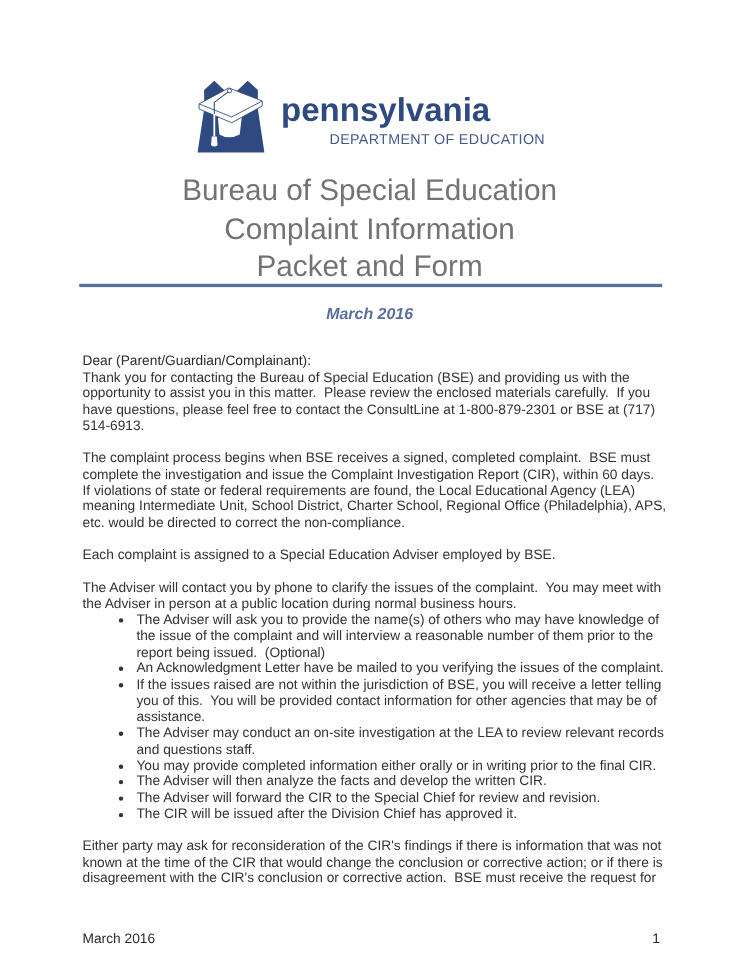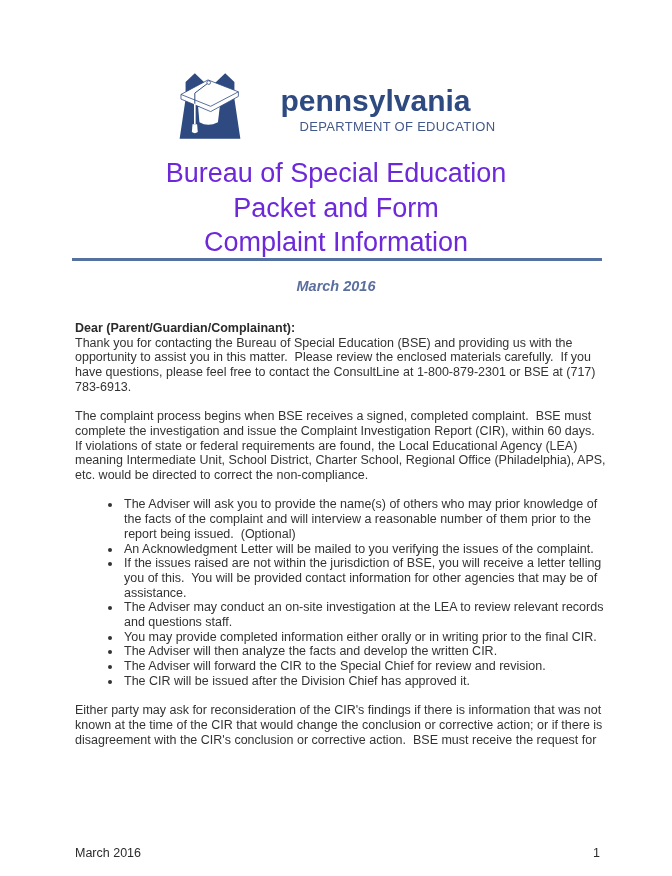--- a/index.html
+++ b/index.html
@@ -15,21 +15,21 @@
   
   .logo-row {
     position: absolute;
     top: 66px; left: 0; right: 0;
     display: flex;
     justify-content: center;
     align-items: flex-start;
     gap: 13px;
   }
   .keystone-svg { width: 66px; height: 78px; display: block; }
-  .logo-text { padding-top: 20px; text-align: center; }
+  .logo-text { padding-top: 20px; }
   .brand {
     font-size: 30px;
     font-weight: 700;
     color: #2e4a80;
     line-height: 30px;
     letter-spacing: 0px;
   }
   .brand-sub {
     font-size: 13px;
     color: #44598b;
@@ -40,21 +40,21 @@
   }
 
   
   .doc-title {
     position: absolute;
     top: 156px; left: 0; right: 0;
     margin: 0;
     text-align: center;
     font-size: 27px;
     font-weight: 400;
-    color: #6d28d9;
+    color: #737373;
     line-height: 34.5px;
   }
   .rule {
     position: absolute;
     top: 258px; left: 72px; right: 70px;
     height: 3px;
     background: #54719f;
   }
   .date-line {
     position: absolute;
@@ -69,21 +69,21 @@
   
   .letter {
     position: absolute;
     top: 321px; left: 75px;
     width: 533px;
     font-size: 12.5px;
     line-height: 14.7px;
     color: #333333;
   }
   .letter p { margin: 0 0 14.7px 0; white-space: pre-wrap; }
-  .salutation { font-weight: 700; color: #2b2b2b; margin-bottom: 0 !important; }
+  .salutation { font-weight: 400; color: #2b2b2b; margin-bottom: 0 !important; }
   .no-gap { margin-bottom: 0 !important; }
   .letter ul {
     margin: 0 0 14.7px 0;
     padding: 0 0 0 47px;
   }
   .letter li { margin: 0; padding-left: 2px; white-space: pre-wrap; }
 
   
   .page-footer {
     position: absolute;
@@ -118,35 +118,37 @@
       <path d="M23.5,88 h7 l1,12 q-4.5,3.5 -9,0 Z" fill="#ffffff"></path>
     </svg>
     <div class="logo-text">
       <div class="brand">pennsylvania</div>
       <div class="brand-sub">DEPARTMENT OF EDUCATION</div>
     </div>
   </div>
 
   <h1 class="doc-title">
     <div>Bureau of Special Education</div>
+    <div>Complaint Information</div>
     <div>Packet and Form</div>
-    <div>Complaint Information</div>
   </h1>
 
   <div class="rule"></div>
 
   <div class="date-line">March 2016</div>
 
   <div class="letter">
     <p class="salutation">Dear (Parent/Guardian/Complainant):</p>
-    <p>Thank you for contacting the Bureau of Special Education (BSE) and providing us with the opportunity to assist you in this matter.  Please review the enclosed materials carefully.  If you have questions, please feel free to contact the ConsultLine at 1-800-879-2301 or BSE at (717) 783-6913.</p>
+    <p>Thank you for contacting the Bureau of Special Education (BSE) and providing us with the opportunity to assist you in this matter.  Please review the enclosed materials carefully.  If you have questions, please feel free to contact the ConsultLine at 1-800-879-2301 or BSE at (717) 514-6913.</p>
     <p>The complaint process begins when BSE receives a signed, completed complaint.  BSE must complete the investigation and issue the Complaint Investigation Report (CIR), within 60 days.  If violations of state or federal requirements are found, the Local Educational Agency (LEA) meaning Intermediate Unit, School District, Charter School, Regional Office (Philadelphia), APS, etc. would be directed to correct the non-compliance.</p>
+    <p>Each complaint is assigned to a Special Education Adviser employed by BSE.</p>
+    <p class="no-gap">The Adviser will contact you by phone to clarify the issues of the complaint.  You may meet with the Adviser in person at a public location during normal business hours.</p>
     <ul>
-      <li>The Adviser will ask you to provide the name(s) of others who may prior knowledge of the facts of the complaint and will interview a reasonable number of them prior to the report being issued.  (Optional)</li>
-      <li>An Acknowledgment Letter will be mailed to you verifying the issues of the complaint.</li>
+      <li>The Adviser will ask you to provide the name(s) of others who may have knowledge of the issue of the complaint and will interview a reasonable number of them prior to the report being issued.  (Optional)</li>
+      <li>An Acknowledgment Letter have be mailed to you verifying the issues of the complaint.</li>
       <li>If the issues raised are not within the jurisdiction of BSE, you will receive a letter telling you of this.  You will be provided contact information for other agencies that may be of assistance.</li>
       <li>The Adviser may conduct an on-site investigation at the LEA to review relevant records and questions staff.</li>
       <li>You may provide completed information either orally or in writing prior to the final CIR.</li>
       <li>The Adviser will then analyze the facts and develop the written CIR.</li>
       <li>The Adviser will forward the CIR to the Special Chief for review and revision.</li>
       <li>The CIR will be issued after the Division Chief has approved it.</li>
     </ul>
     <p>Either party may ask for reconsideration of the CIR's findings if there is information that was not known at the time of the CIR that would change the conclusion or corrective action; or if there is disagreement with the CIR's conclusion or corrective action.  BSE must receive the request for</p>
   </div>
 

